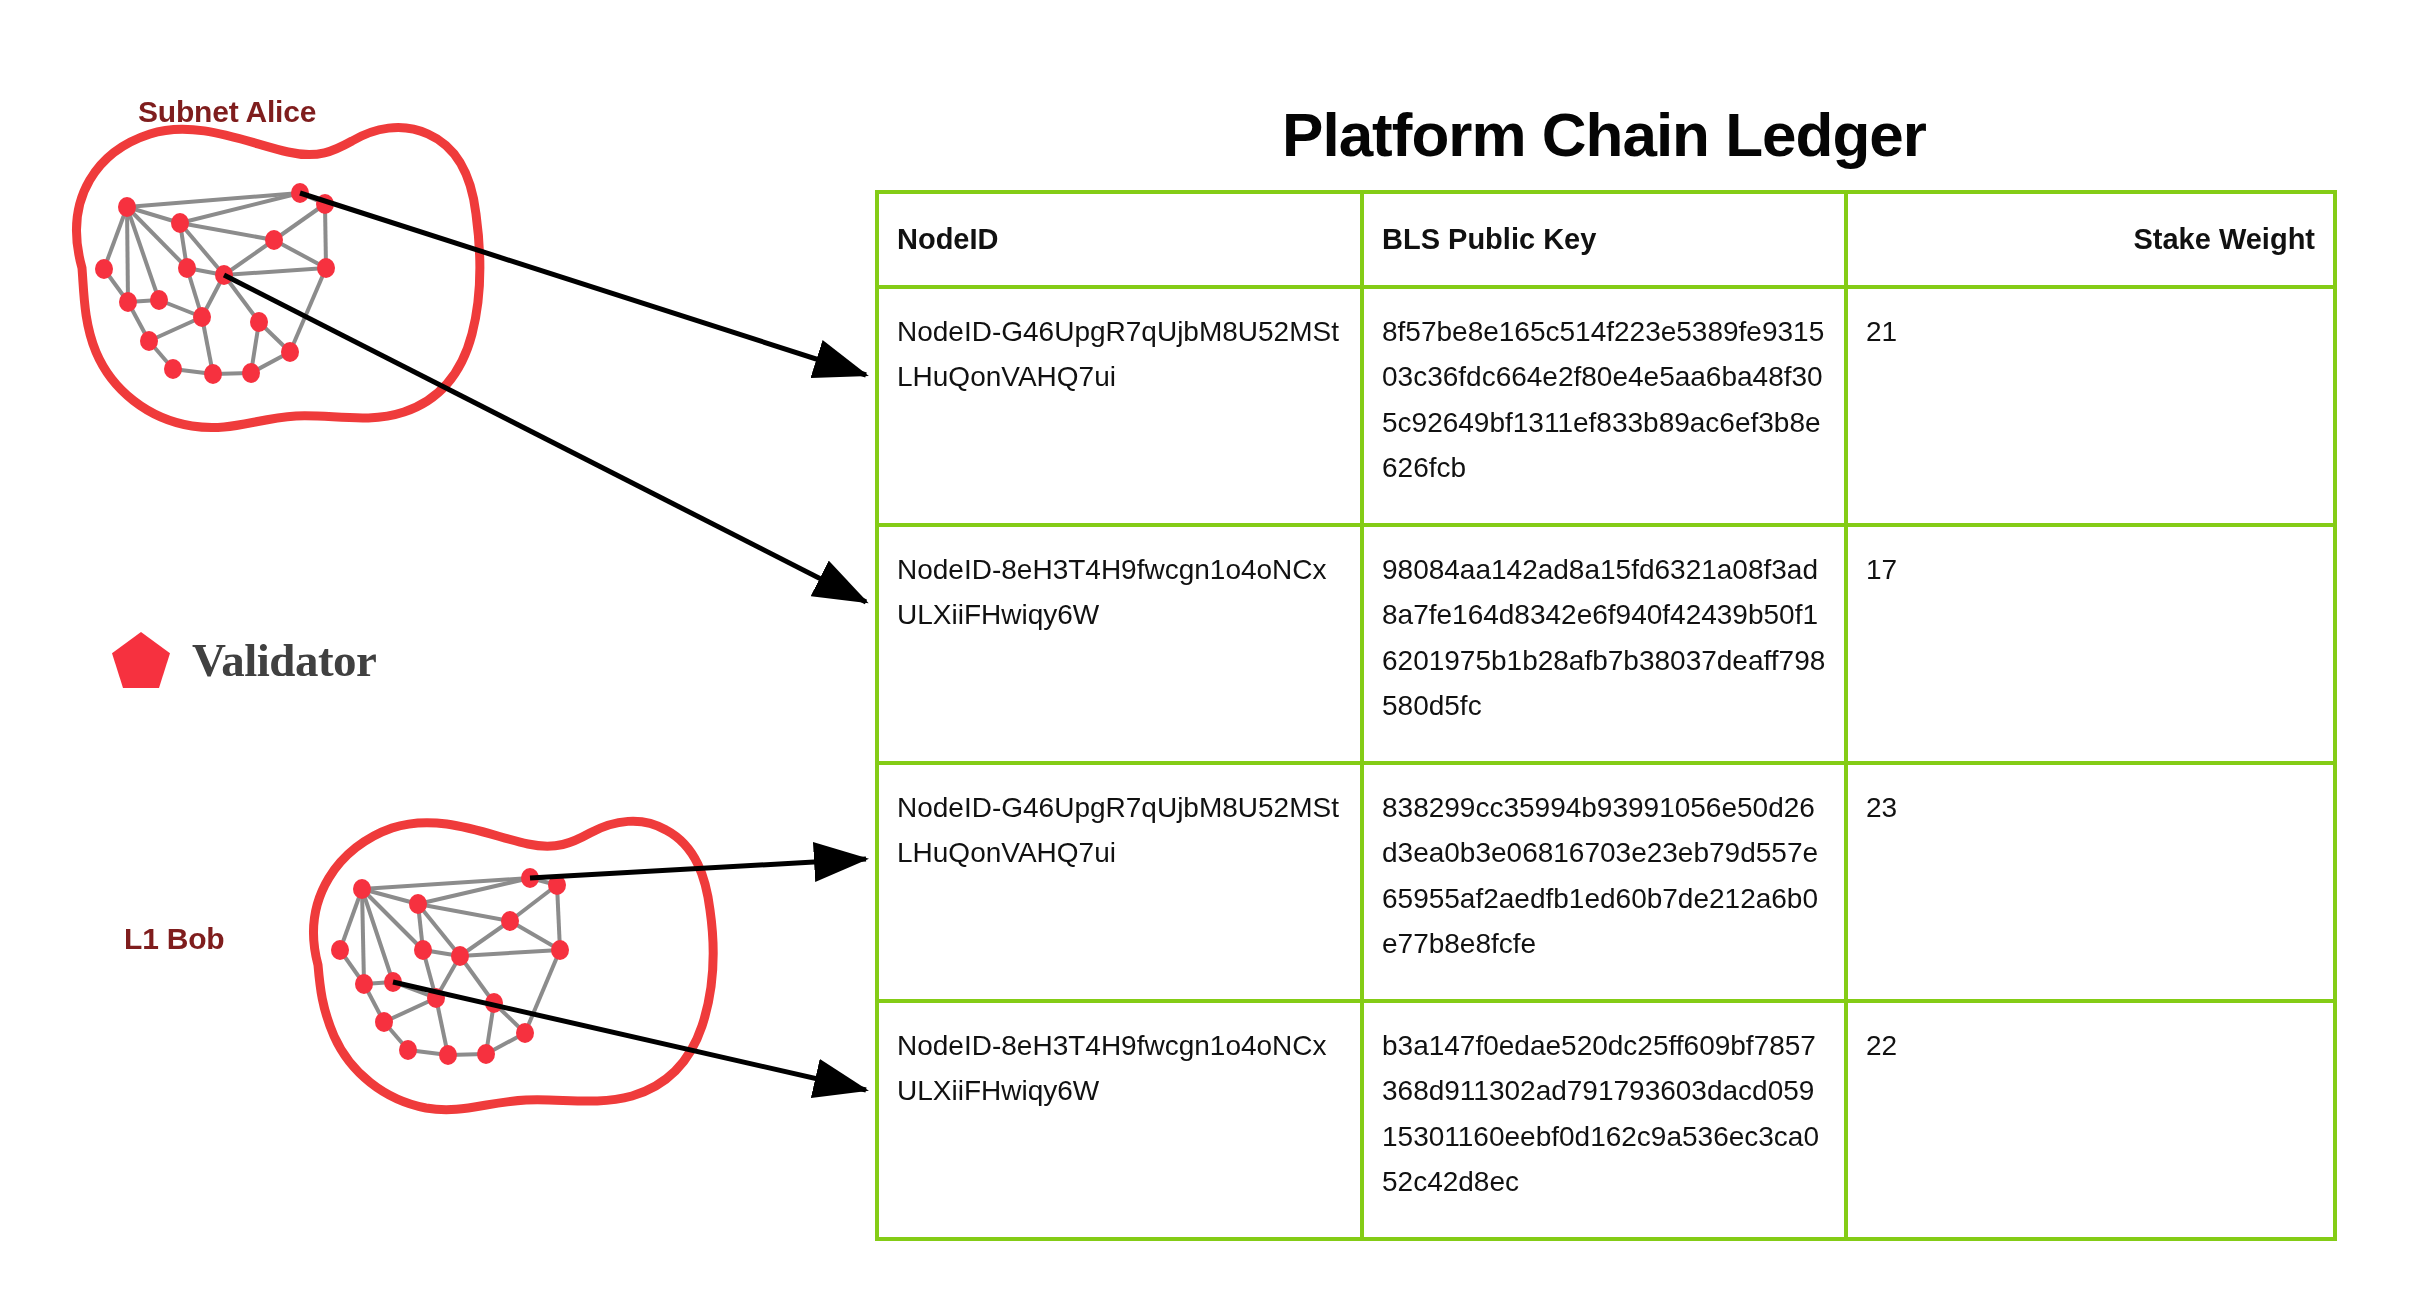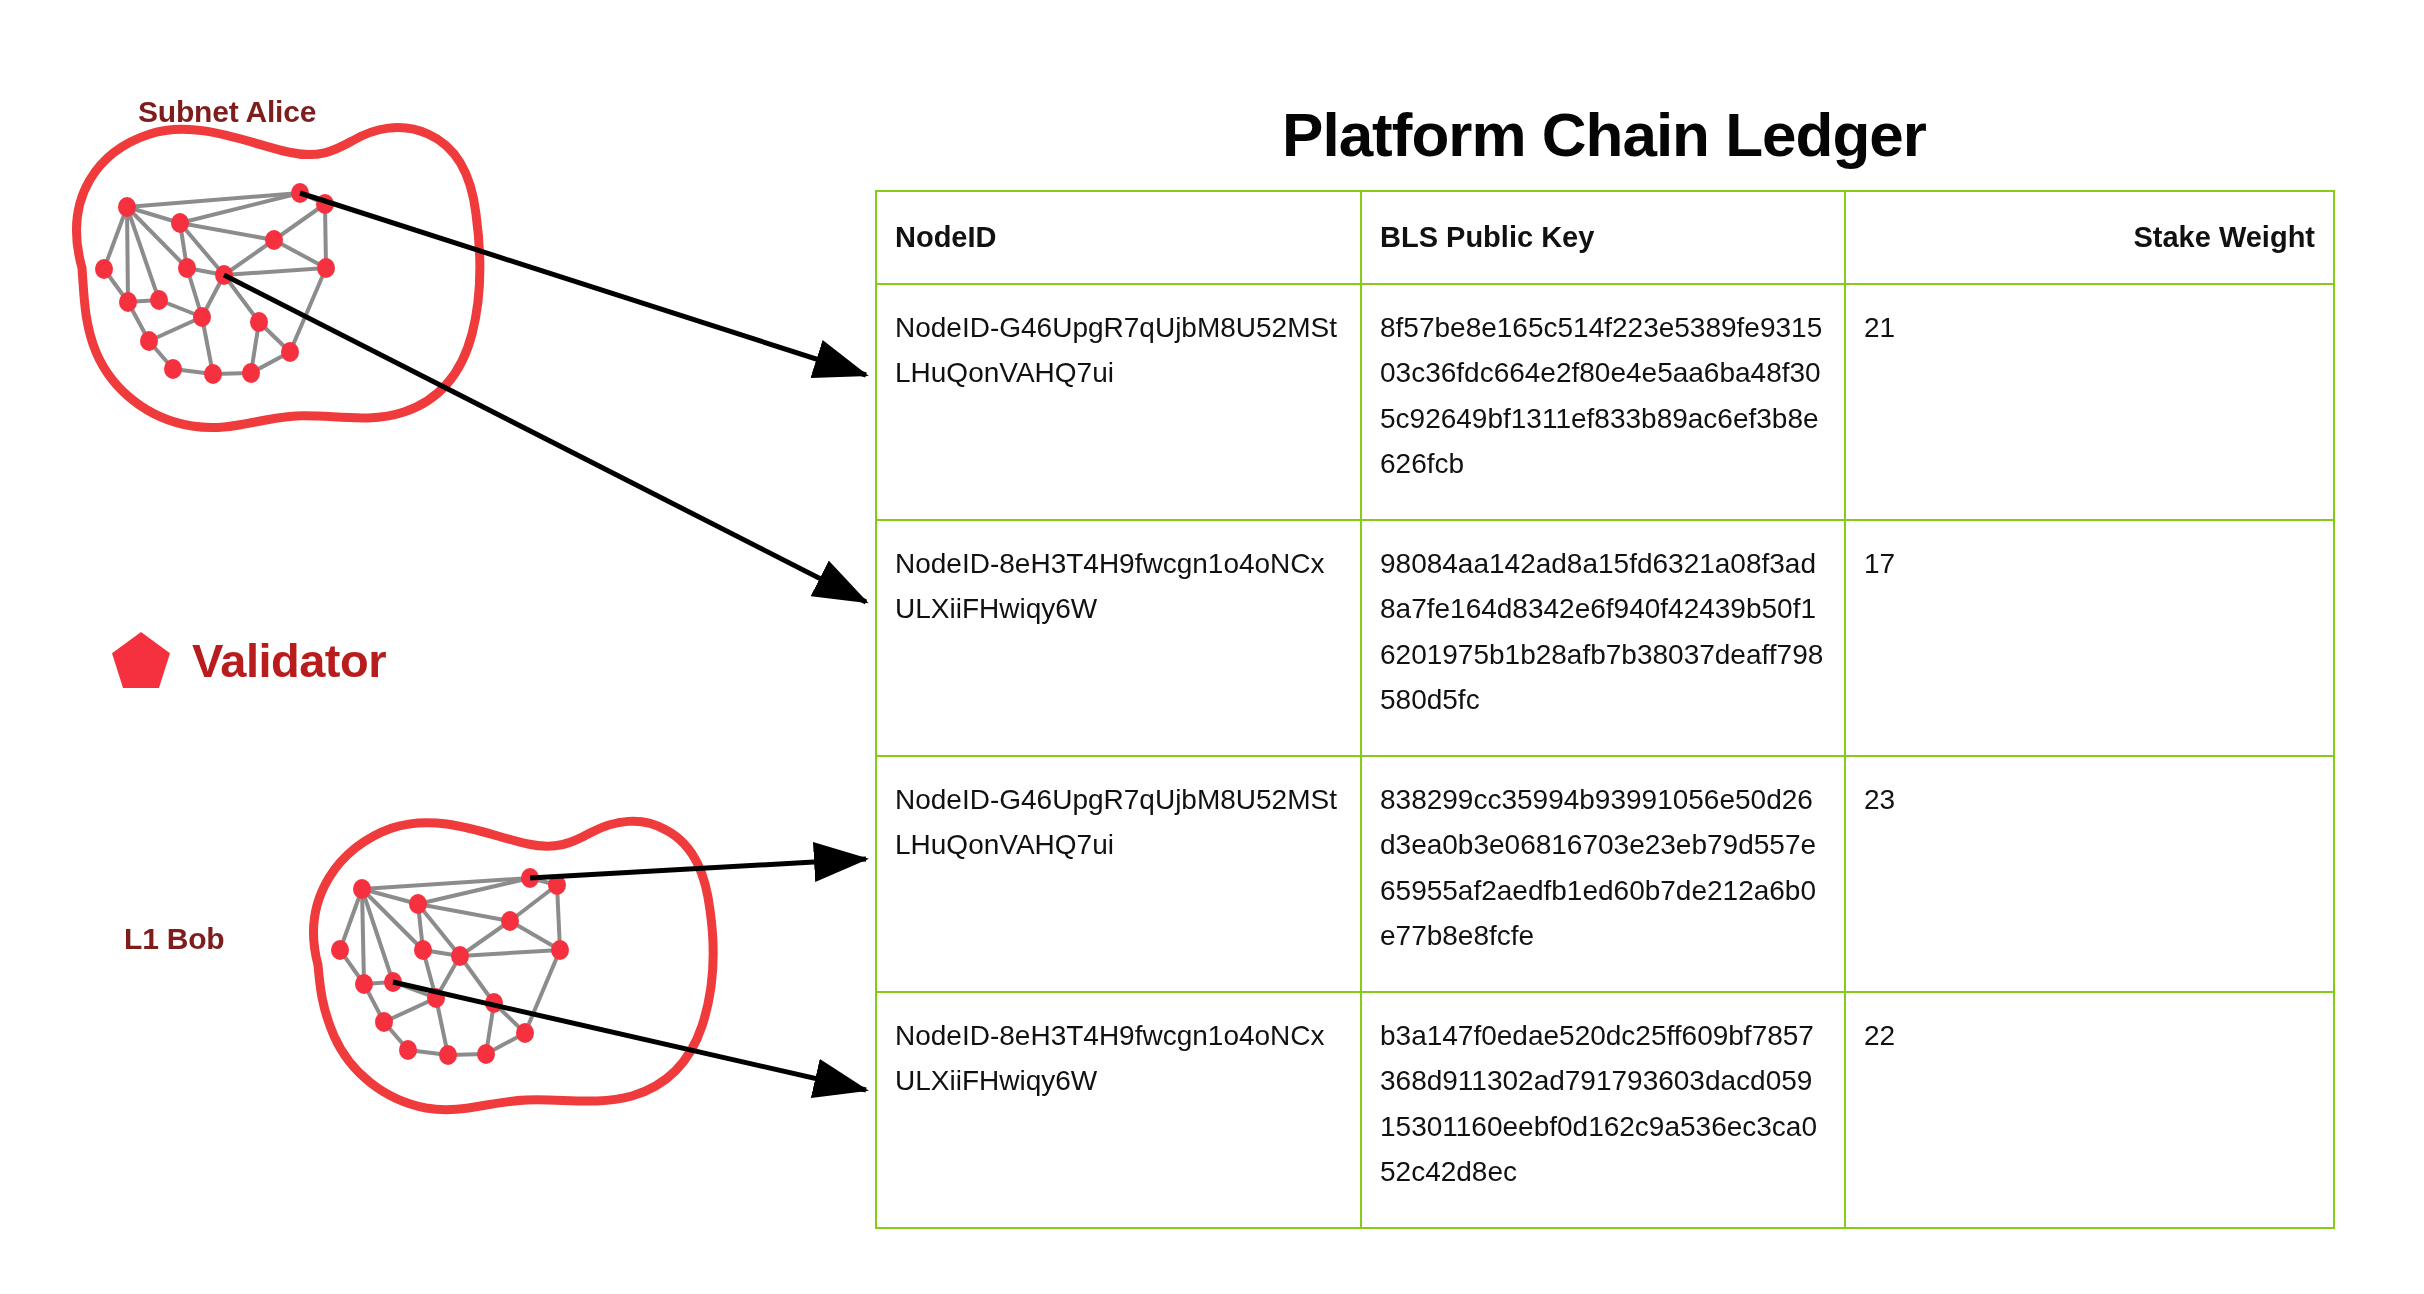--- a/index.html
+++ b/index.html
@@ -61,22 +61,23 @@
   }
   .legend-pentagon {
     width: 58px;
     height: 56px;
     background: #f6313f;
     clip-path: polygon(50% 0%, 100% 38%, 81% 100%, 19% 100%, 0% 38%);
   }
   .legend-text {
     font-size: 47px;
     font-weight: bold;
-    color: #b91c1c;
+    color: #404040;
     letter-spacing: -0.5px;
+    font-family: Liberation Serif, serif;
   }
 
   
   .page-title {
     position: absolute;
     left: 875px;
     top: 60px;
     width: 1458px;
     text-align: center;
     font-size: 62px;
@@ -90,21 +91,21 @@
     position: absolute;
     left: 875px;
     top: 190px;
     width: 1458px;
     border-collapse: collapse;
     table-layout: fixed;
     background: #ffffff;
   }
   .ledger-table th,
   .ledger-table td {
-    border: 2px solid #84cc16;
+    border: 4px solid #84cc16;
     vertical-align: top;
     padding: 20px 18px 18px 18px;
     font-size: 28px;
     line-height: 1.62;
     color: #111111;
     word-break: break-all;
     overflow-wrap: anywhere;
   }
   .ledger-table th {
     font-weight: bold;

